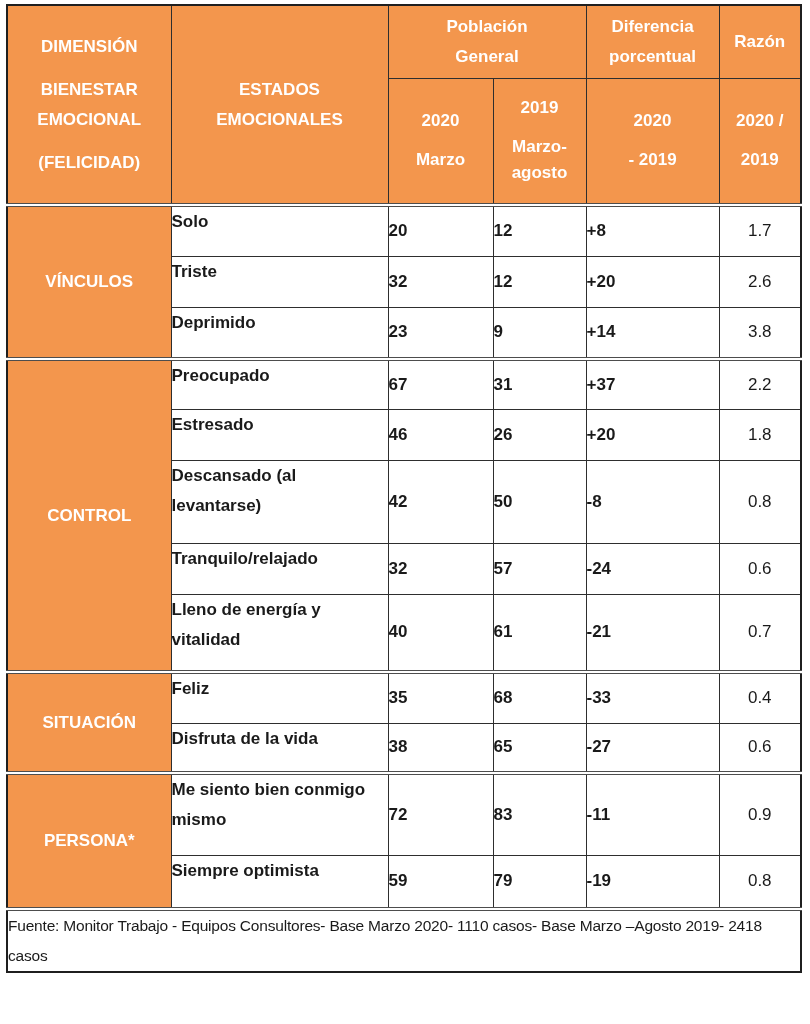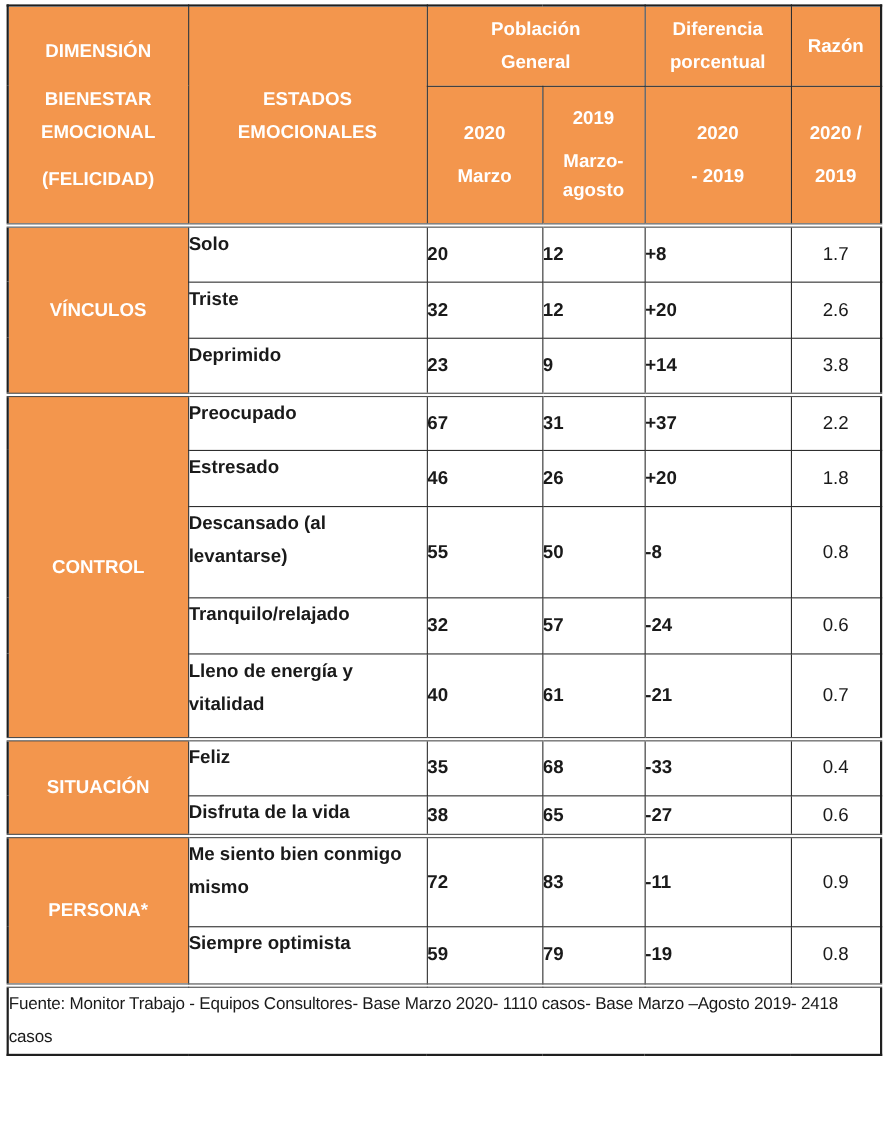--- a/index.html
+++ b/index.html
@@ -171,21 +171,21 @@
     </tr>
     <tr style="height:51px">
       <td class="estado">Estresado</td>
       <td class="num">46</td>
       <td class="num">26</td>
       <td class="num">+20</td>
       <td class="ratio">1.8</td>
     </tr>
     <tr style="height:83px">
       <td class="estado">Descansado (al levantarse)</td>
-      <td class="num">55</td>
+      <td class="num">42</td>
       <td class="num">50</td>
       <td class="num">-8</td>
       <td class="ratio">0.8</td>
     </tr>
     <tr style="height:51px">
       <td class="estado">Tranquilo/relajado</td>
       <td class="num">32</td>
       <td class="num">57</td>
       <td class="num">-24</td>
       <td class="ratio">0.6</td>
@@ -199,21 +199,21 @@
     </tr>
 
     <tr class="sep" style="height:51px">
       <td class="orange groupcell" rowspan="2">SITUACIÓN</td>
       <td class="estado">Feliz</td>
       <td class="num">35</td>
       <td class="num">68</td>
       <td class="num">-33</td>
       <td class="ratio">0.4</td>
     </tr>
-    <tr style="height:37px">
+    <tr style="height:50px">
       <td class="estado">Disfruta de la vida</td>
       <td class="num">38</td>
       <td class="num">65</td>
       <td class="num">-27</td>
       <td class="ratio">0.6</td>
     </tr>
 
     <tr class="sep" style="height:82px">
       <td class="orange groupcell" rowspan="2">PERSONA*</td>
       <td class="estado">Me siento bien conmigo mismo</td>

